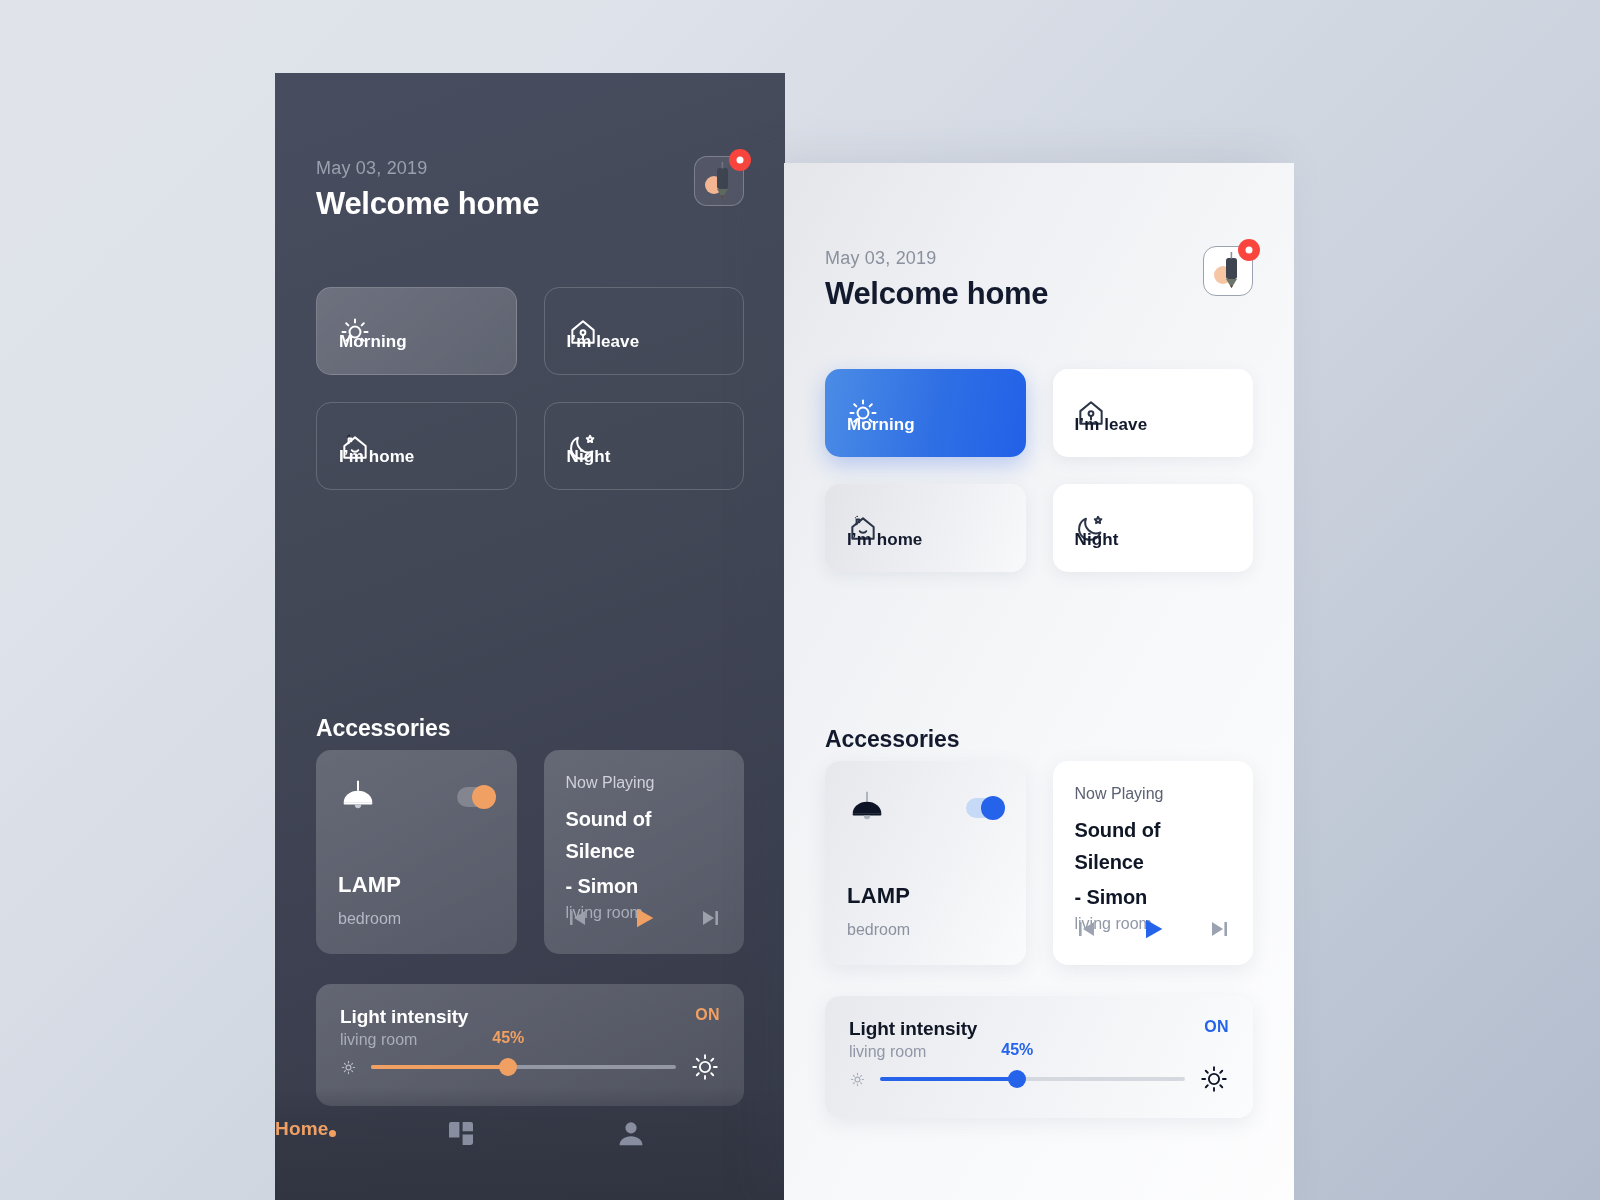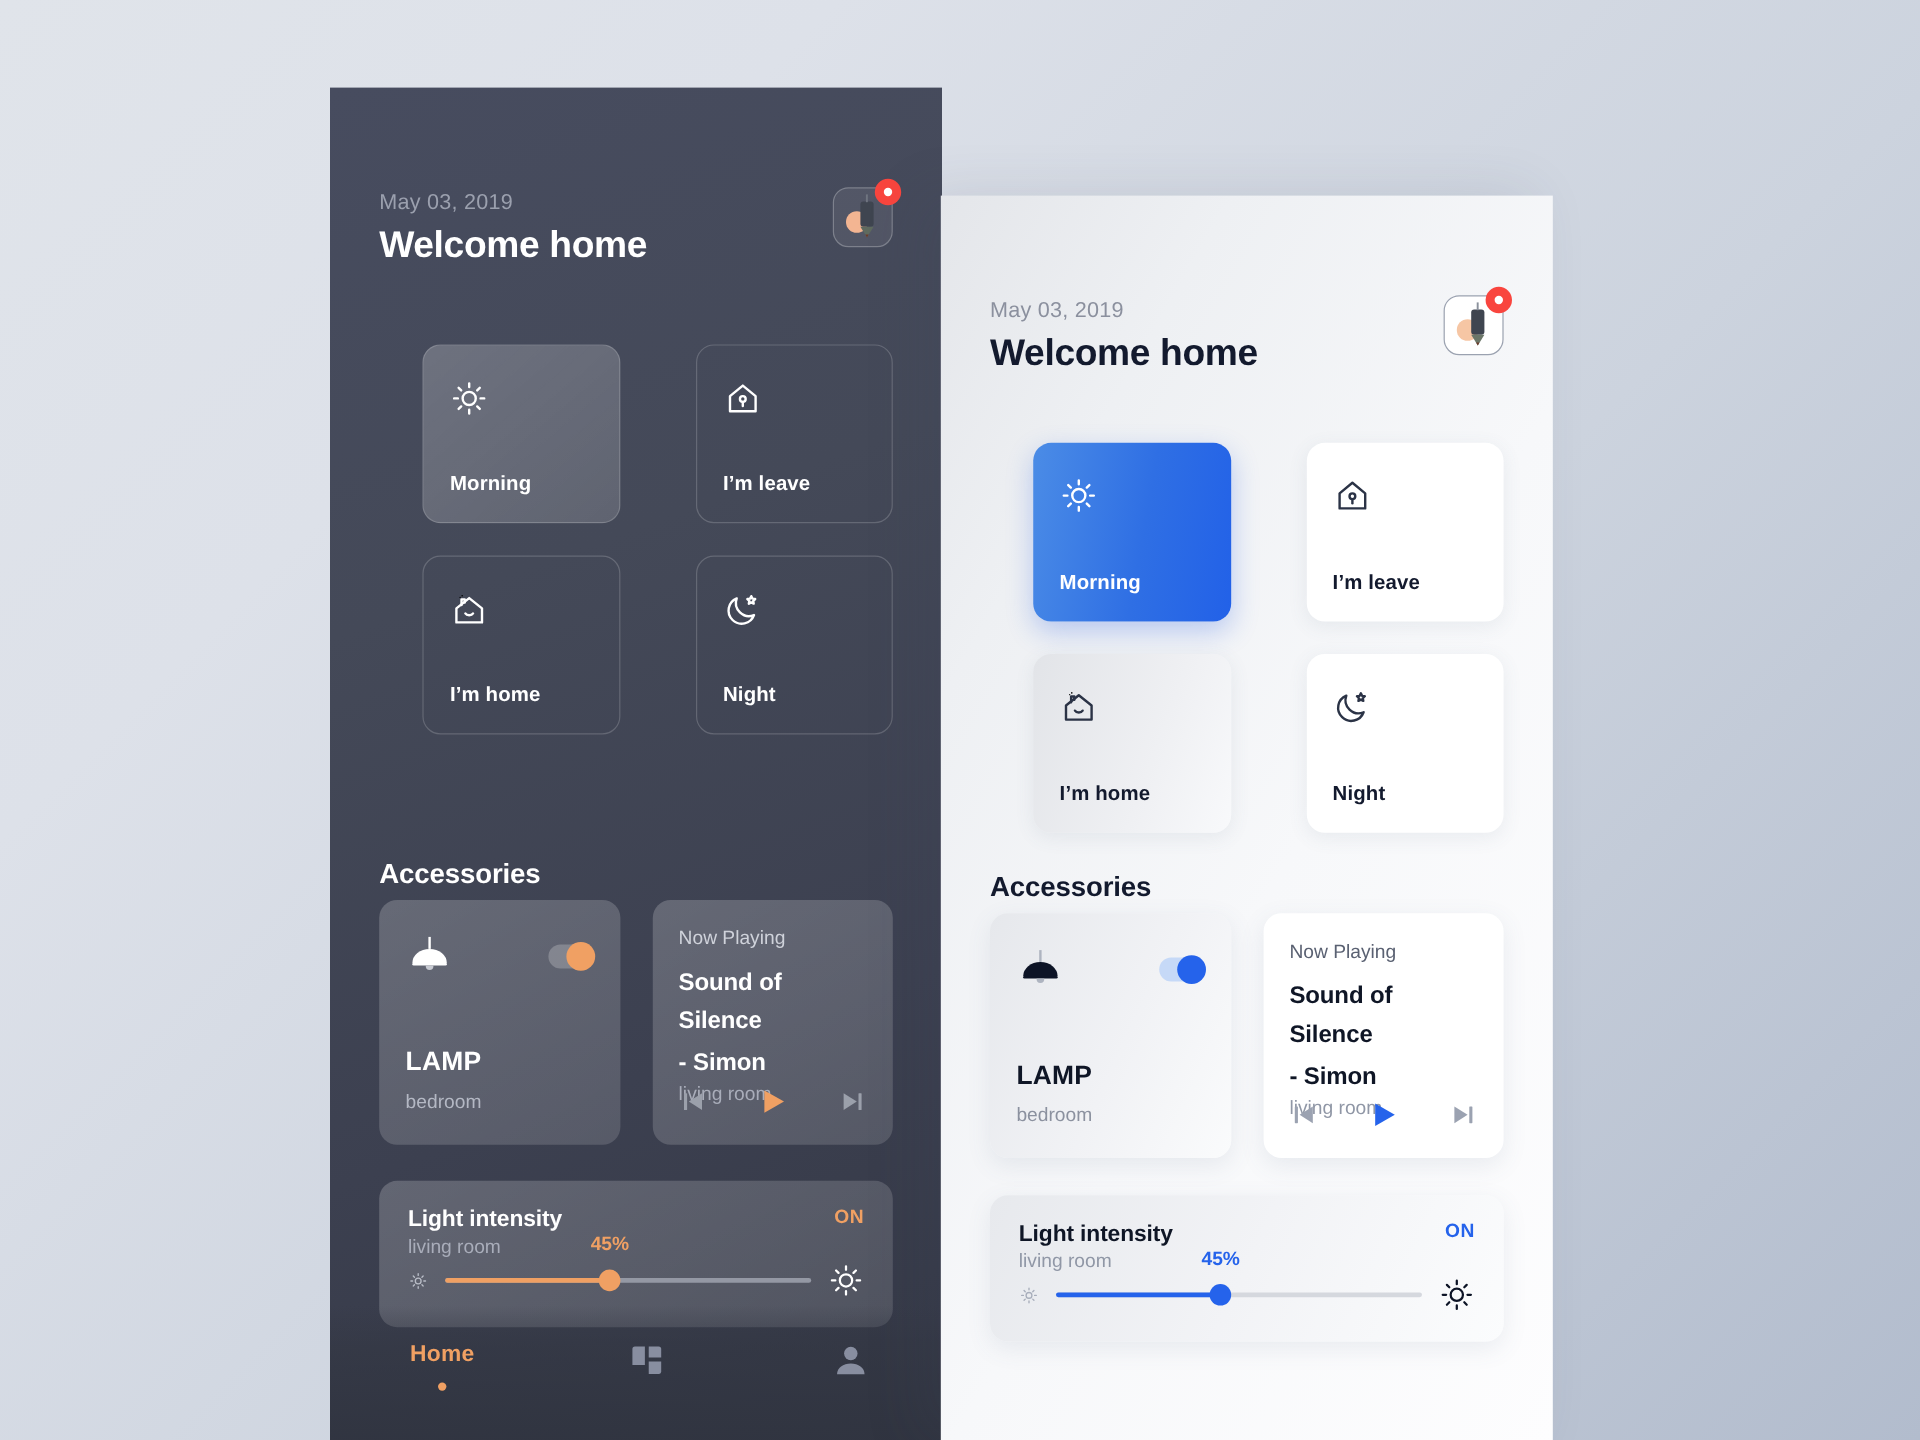--- a/index.html
+++ b/index.html
@@ -110,25 +110,24 @@
     right: 41px;
     display: grid;
     grid-template-columns: 1fr 1fr;
     gap: 27px 27px;
   }
   #dark-panel .scene-grid { top: 214px; }
   #light-panel .scene-grid { top: 206px; }
 
   .scene-card {
     box-sizing: border-box;
-    height: 149px;
+    height: 88px;
     border-radius: 15px;
     padding: 28px 0 0 22px;
     position: relative;
-    margin-left: 36px;
   }
   .scene-label {
     font-size: 17px;
     font-weight: bold;
     letter-spacing: 0.1px;
     position: absolute;
     left: 22px;
     bottom: 22px;
   }
   .scene-icon { display: block; }
@@ -366,24 +365,22 @@
     height: 112px;
     display: flex;
     align-items: flex-start;
     padding-top: 30px;
     box-sizing: border-box;
     background: linear-gradient(180deg, rgba(52,56,69,0.0) 0%, rgba(50,54,66,0.55) 30%, rgba(48,52,64,0.9) 100%);
   }
   .nav-item {
     flex: 1;
     display: flex;
-    flex-direction: column;
-    align-items: center;
+    flex-direction: row;
     position: relative;
-    padding-left: 17px;
   }
   .nav-label {
     font-size: 19px;
     font-weight: bold;
     color: #f0a063;
     letter-spacing: 0.2px;
   }
   .nav-dot {
     width: 7px;
     height: 7px;

